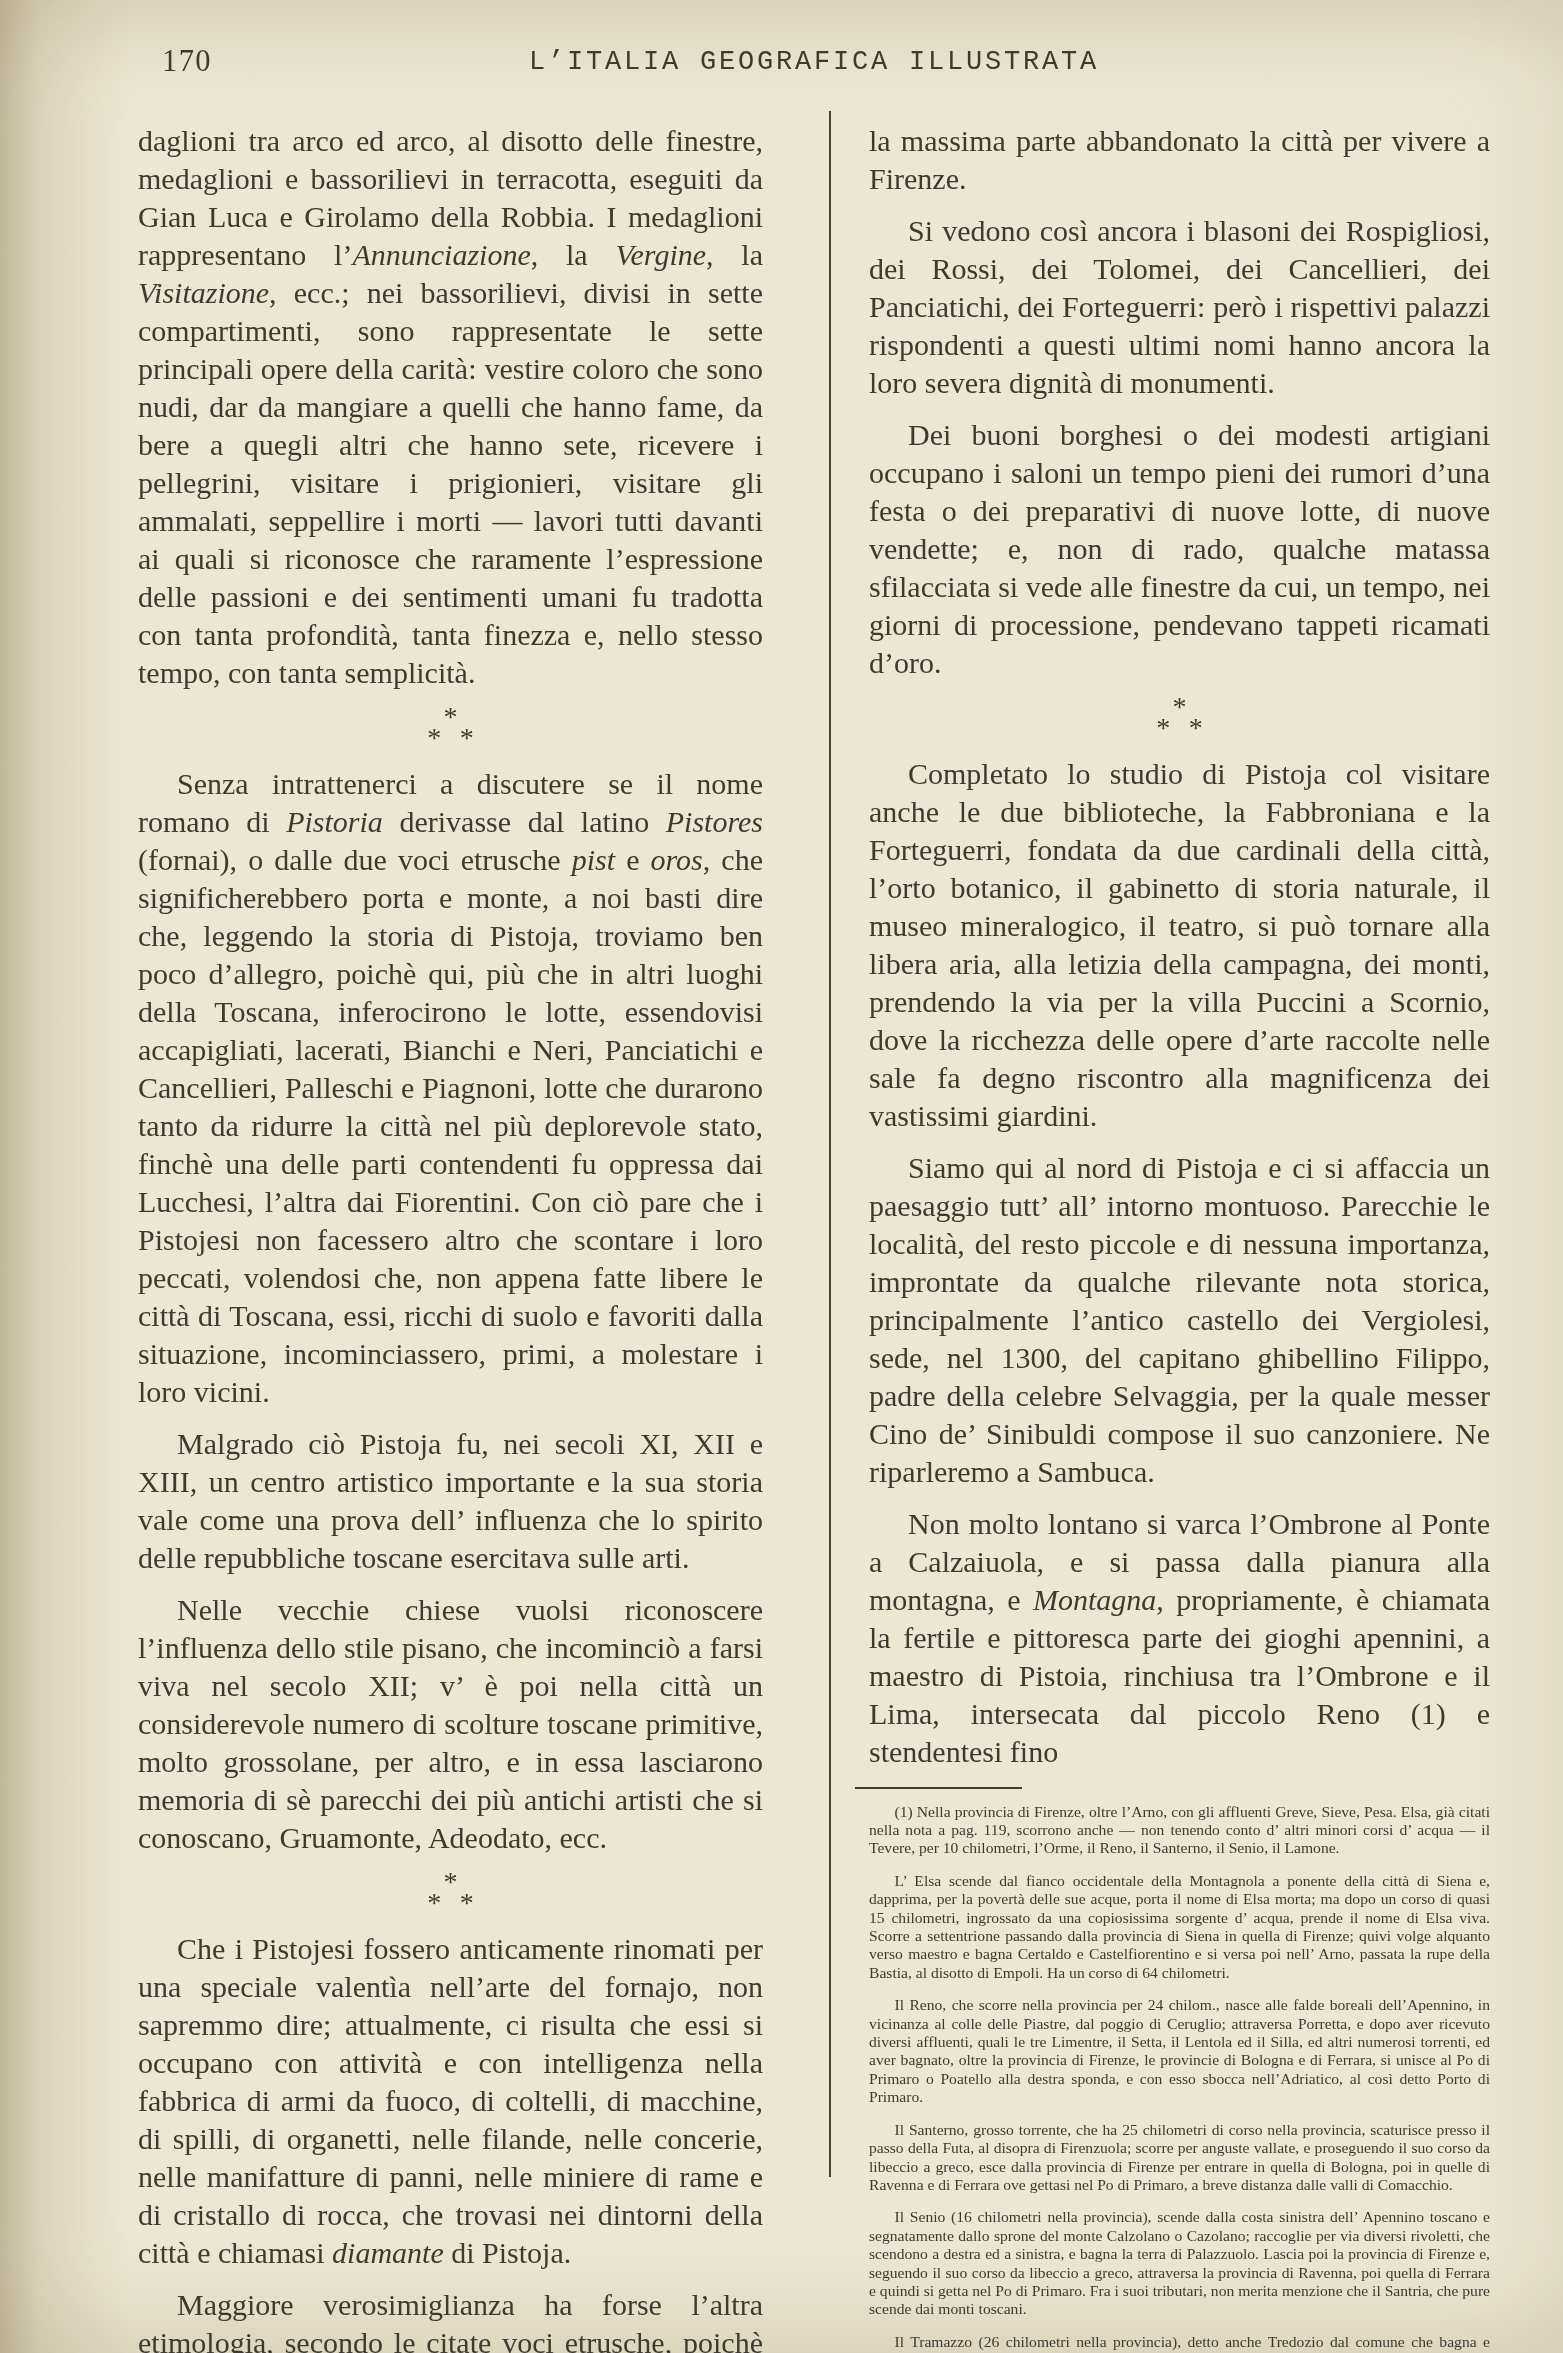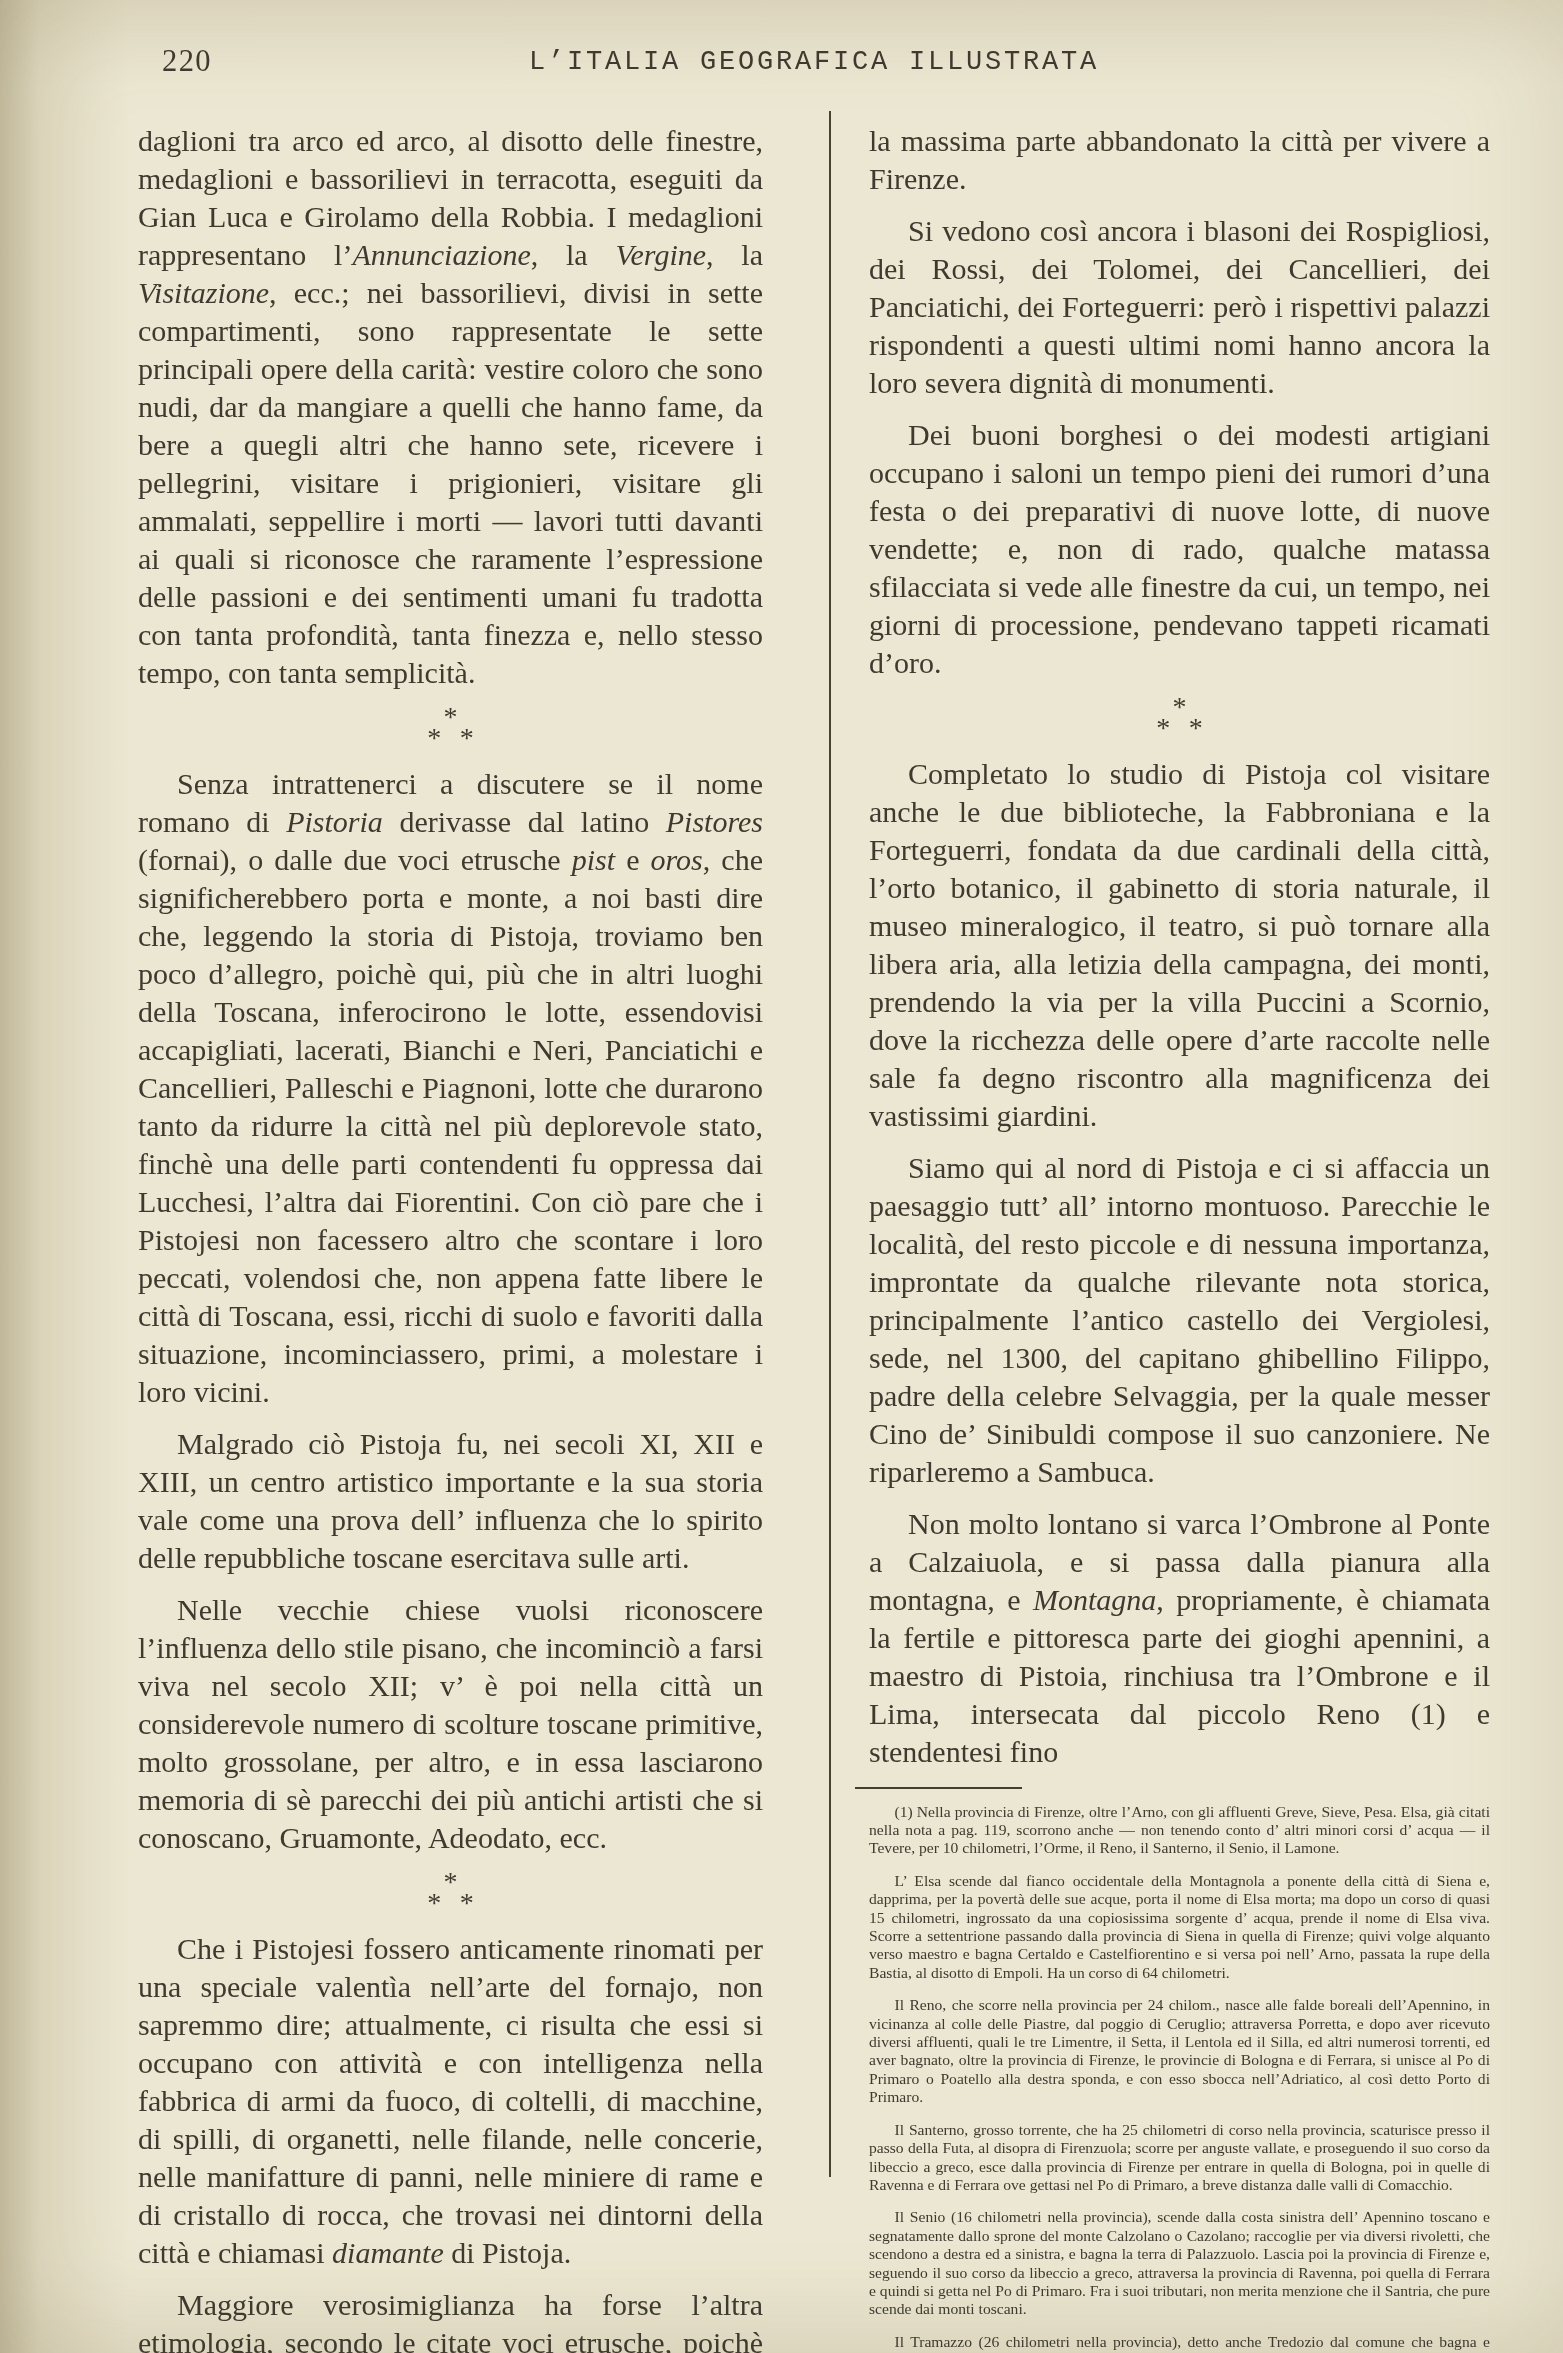--- a/index.html
+++ b/index.html
@@ -27,21 +27,21 @@
   .col p.fn{font-size:15.6px;line-height:18.4px;text-indent:25.5px;}
   .it{font-style:italic;}
   .asterism{text-align:center;font-size:28px;line-height:21px;margin:12.8px 0 17px;}
   .asterism .ast-b{word-spacing:11.4px;}
   .fn-rule{width:167px;border-top:2.1px solid #453f30;margin:15.6px 0 12.8px 0;}
 </style>
 </head>
 <body>
 
 <div class="page">
-  <div class="hdr-num">220</div>
+  <div class="hdr-num">170</div>
   <div class="hdr-title">L’ITALIA GEOGRAFICA ILLUSTRATA</div>
   <div class="columns">
     <div class="col left">
         <p class=""><span>daglioni tra arco ed arco, al disotto delle finestre, medaglioni e bassorilievi in terracotta, eseguiti da Gian Luca e Girolamo della Robbia. I medaglioni rappresentano l’</span><span class="it">Annunciazione</span><span>, la </span><span class="it">Vergine</span><span>, la </span><span class="it">Visitazione</span><span>, ecc.; nei bassorilievi, divisi in sette compartimenti, sono rappresentate le sette principali opere della carità: vestire coloro che sono nudi, dar da mangiare a quelli che hanno fame, da bere a quegli altri che hanno sete, ricevere i pellegrini, visitare i prigionieri, visitare gli ammalati, seppellire i morti — lavori tutti davanti ai quali si riconosce che raramente l’espressione delle passioni e dei sentimenti umani fu tradotta con tanta profondità, tanta finezza e, nello stesso tempo, con tanta semplicità.</span></p>
         <div class="asterism">
           <div>*</div>
           <div class="ast-b">* *</div>
         </div>
         <p class=" ind"><span>Senza intrattenerci a discutere se il nome romano di </span><span class="it">Pistoria</span><span> derivasse dal latino </span><span class="it">Pistores</span><span> (fornai), o dalle due voci etrusche </span><span class="it">pist</span><span> e </span><span class="it">oros</span><span>, che significherebbero porta e monte, a noi basti dire che, leggendo la storia di Pistoja, troviamo ben poco d’allegro, poichè qui, più che in altri luoghi della Toscana, inferocirono le lotte, essendovisi accapigliati, lacerati, Bianchi e Neri, Panciatichi e Cancellieri, Palleschi e Piagnoni, lotte che durarono tanto da ridurre la città nel più deplorevole stato, finchè una delle parti contendenti fu oppressa dai Lucchesi, l’altra dai Fiorentini. Con ciò pare che i Pistojesi non facessero altro che scontare i loro peccati, volendosi che, non appena fatte libere le città di Toscana, essi, ricchi di suolo e favoriti dalla situazione, incominciassero, primi, a molestare i loro vicini.</span></p>
         <p class=" ind"><span>Malgrado ciò Pistoja fu, nei secoli XI, XII e XIII, un centro artistico importante e la sua storia vale come una prova dell’ influenza che lo spirito delle repubbliche toscane esercitava sulle arti.</span></p>

